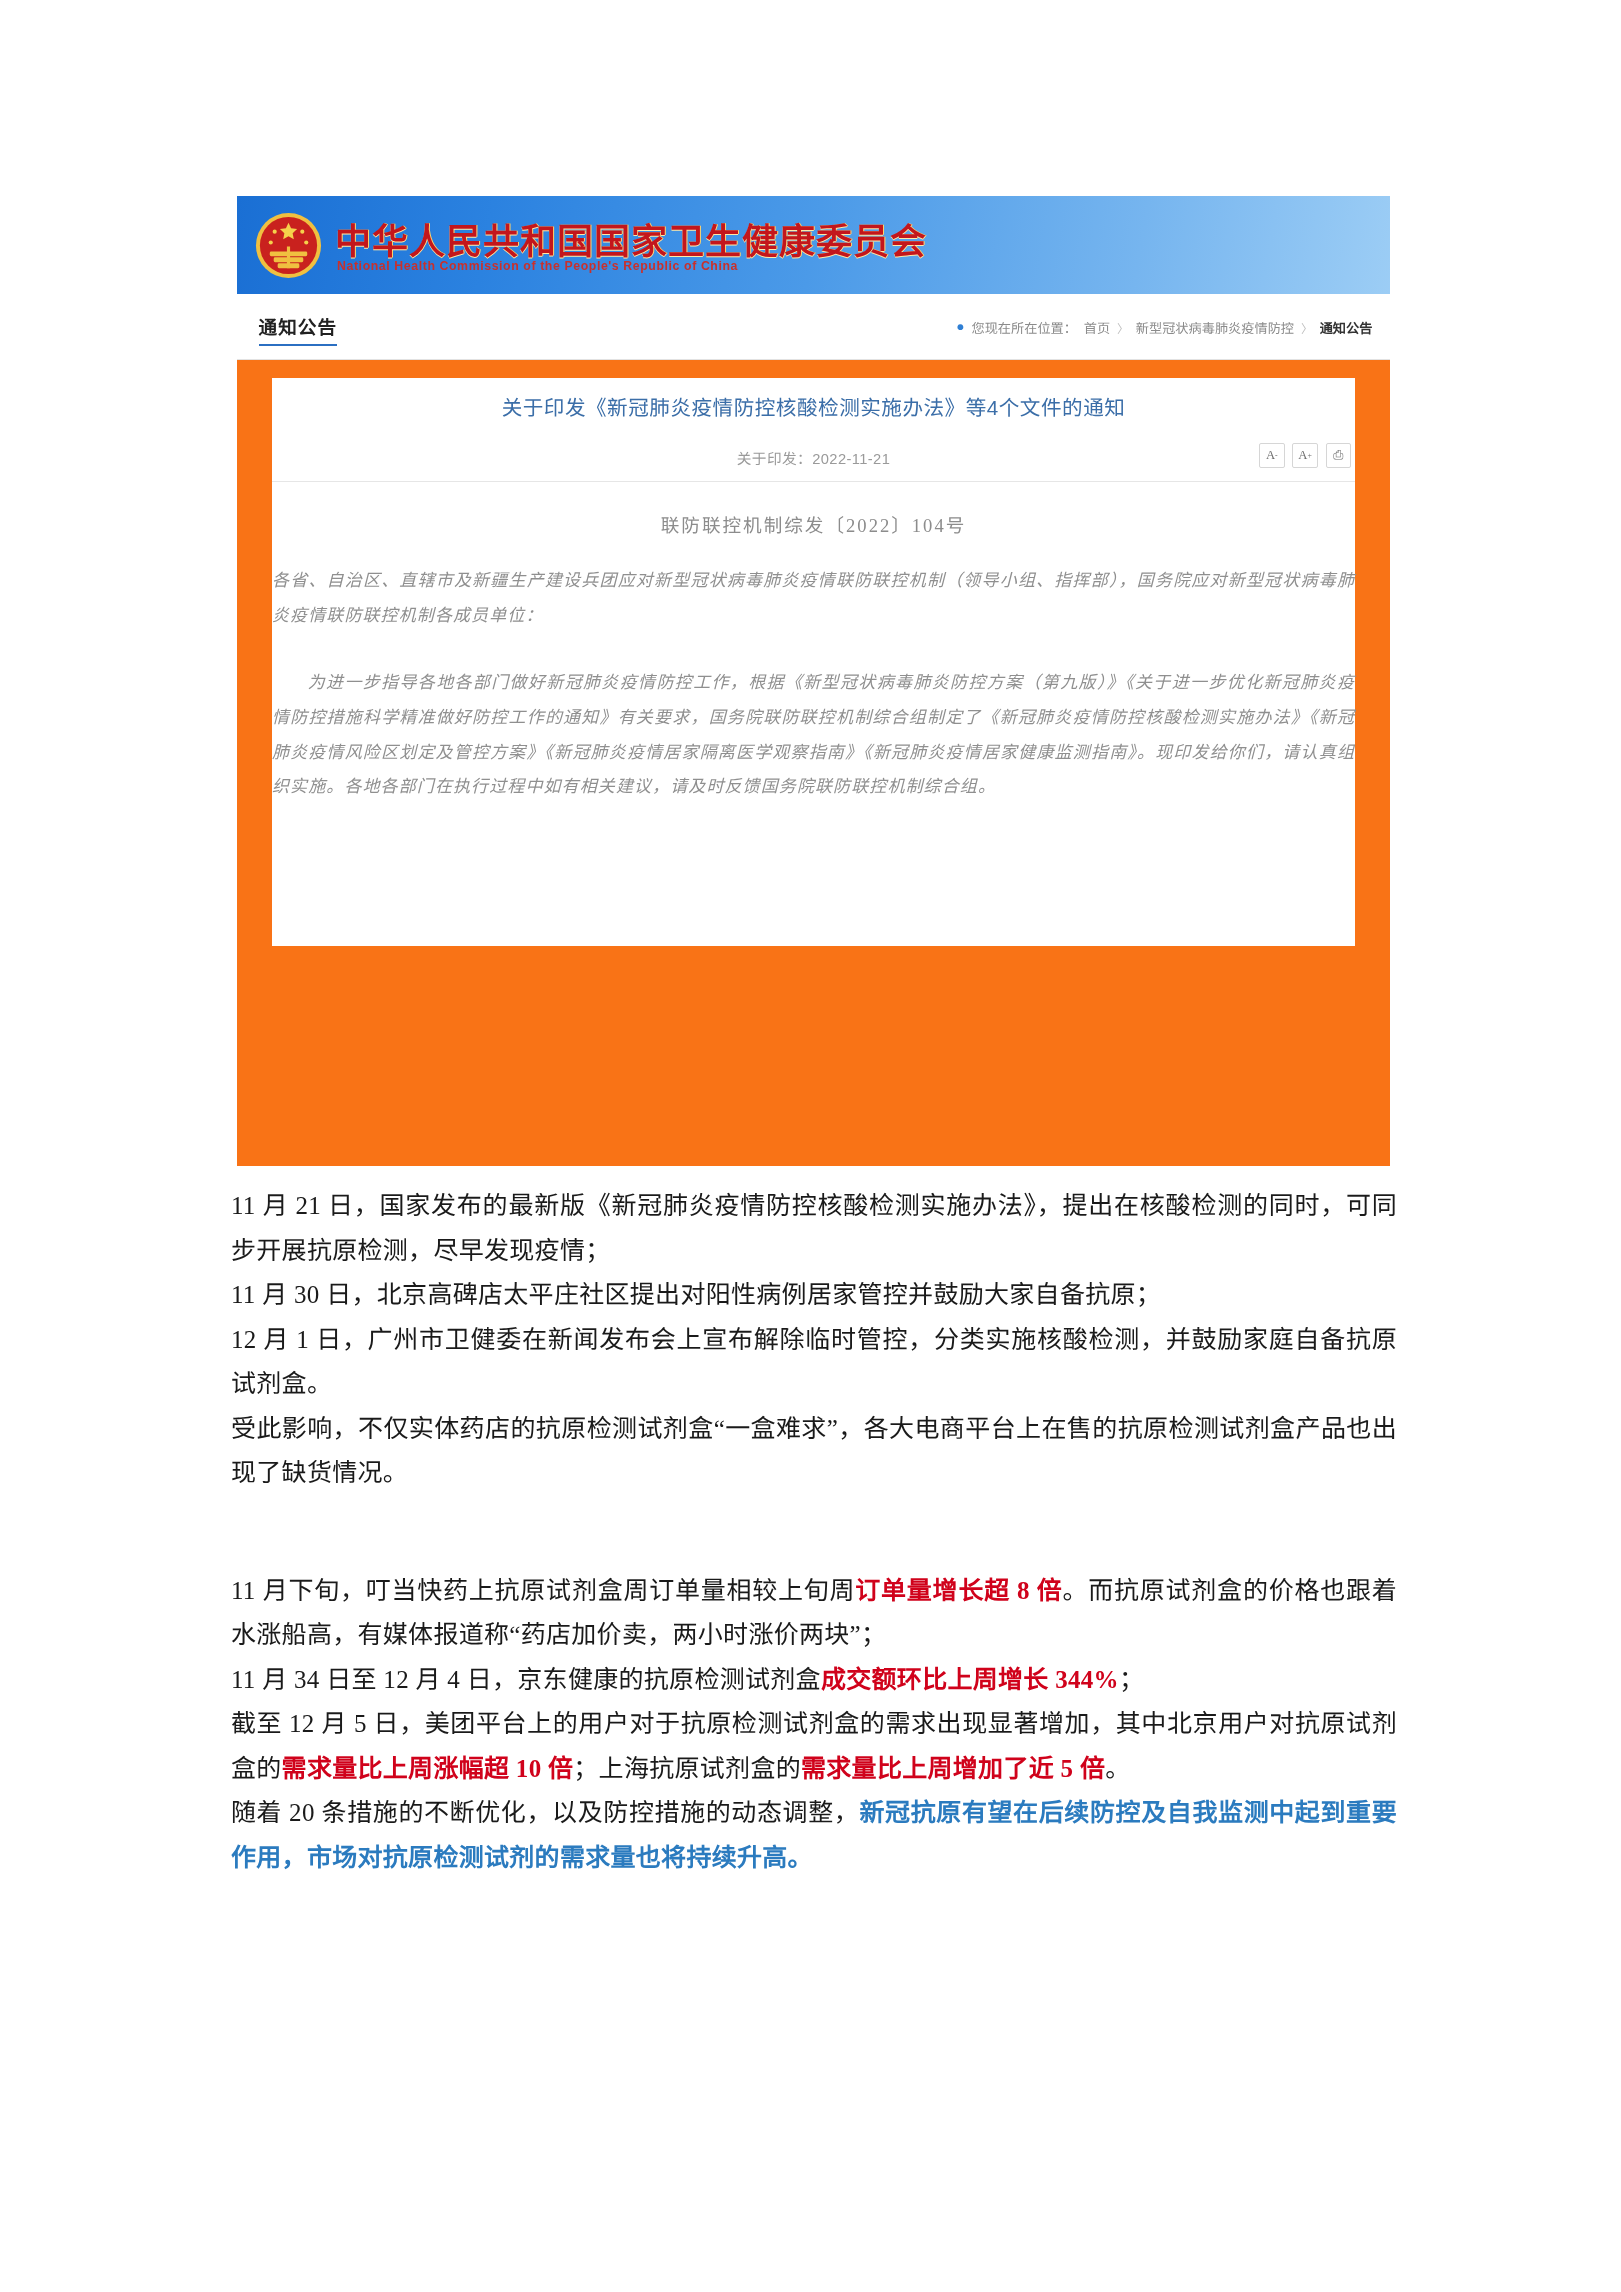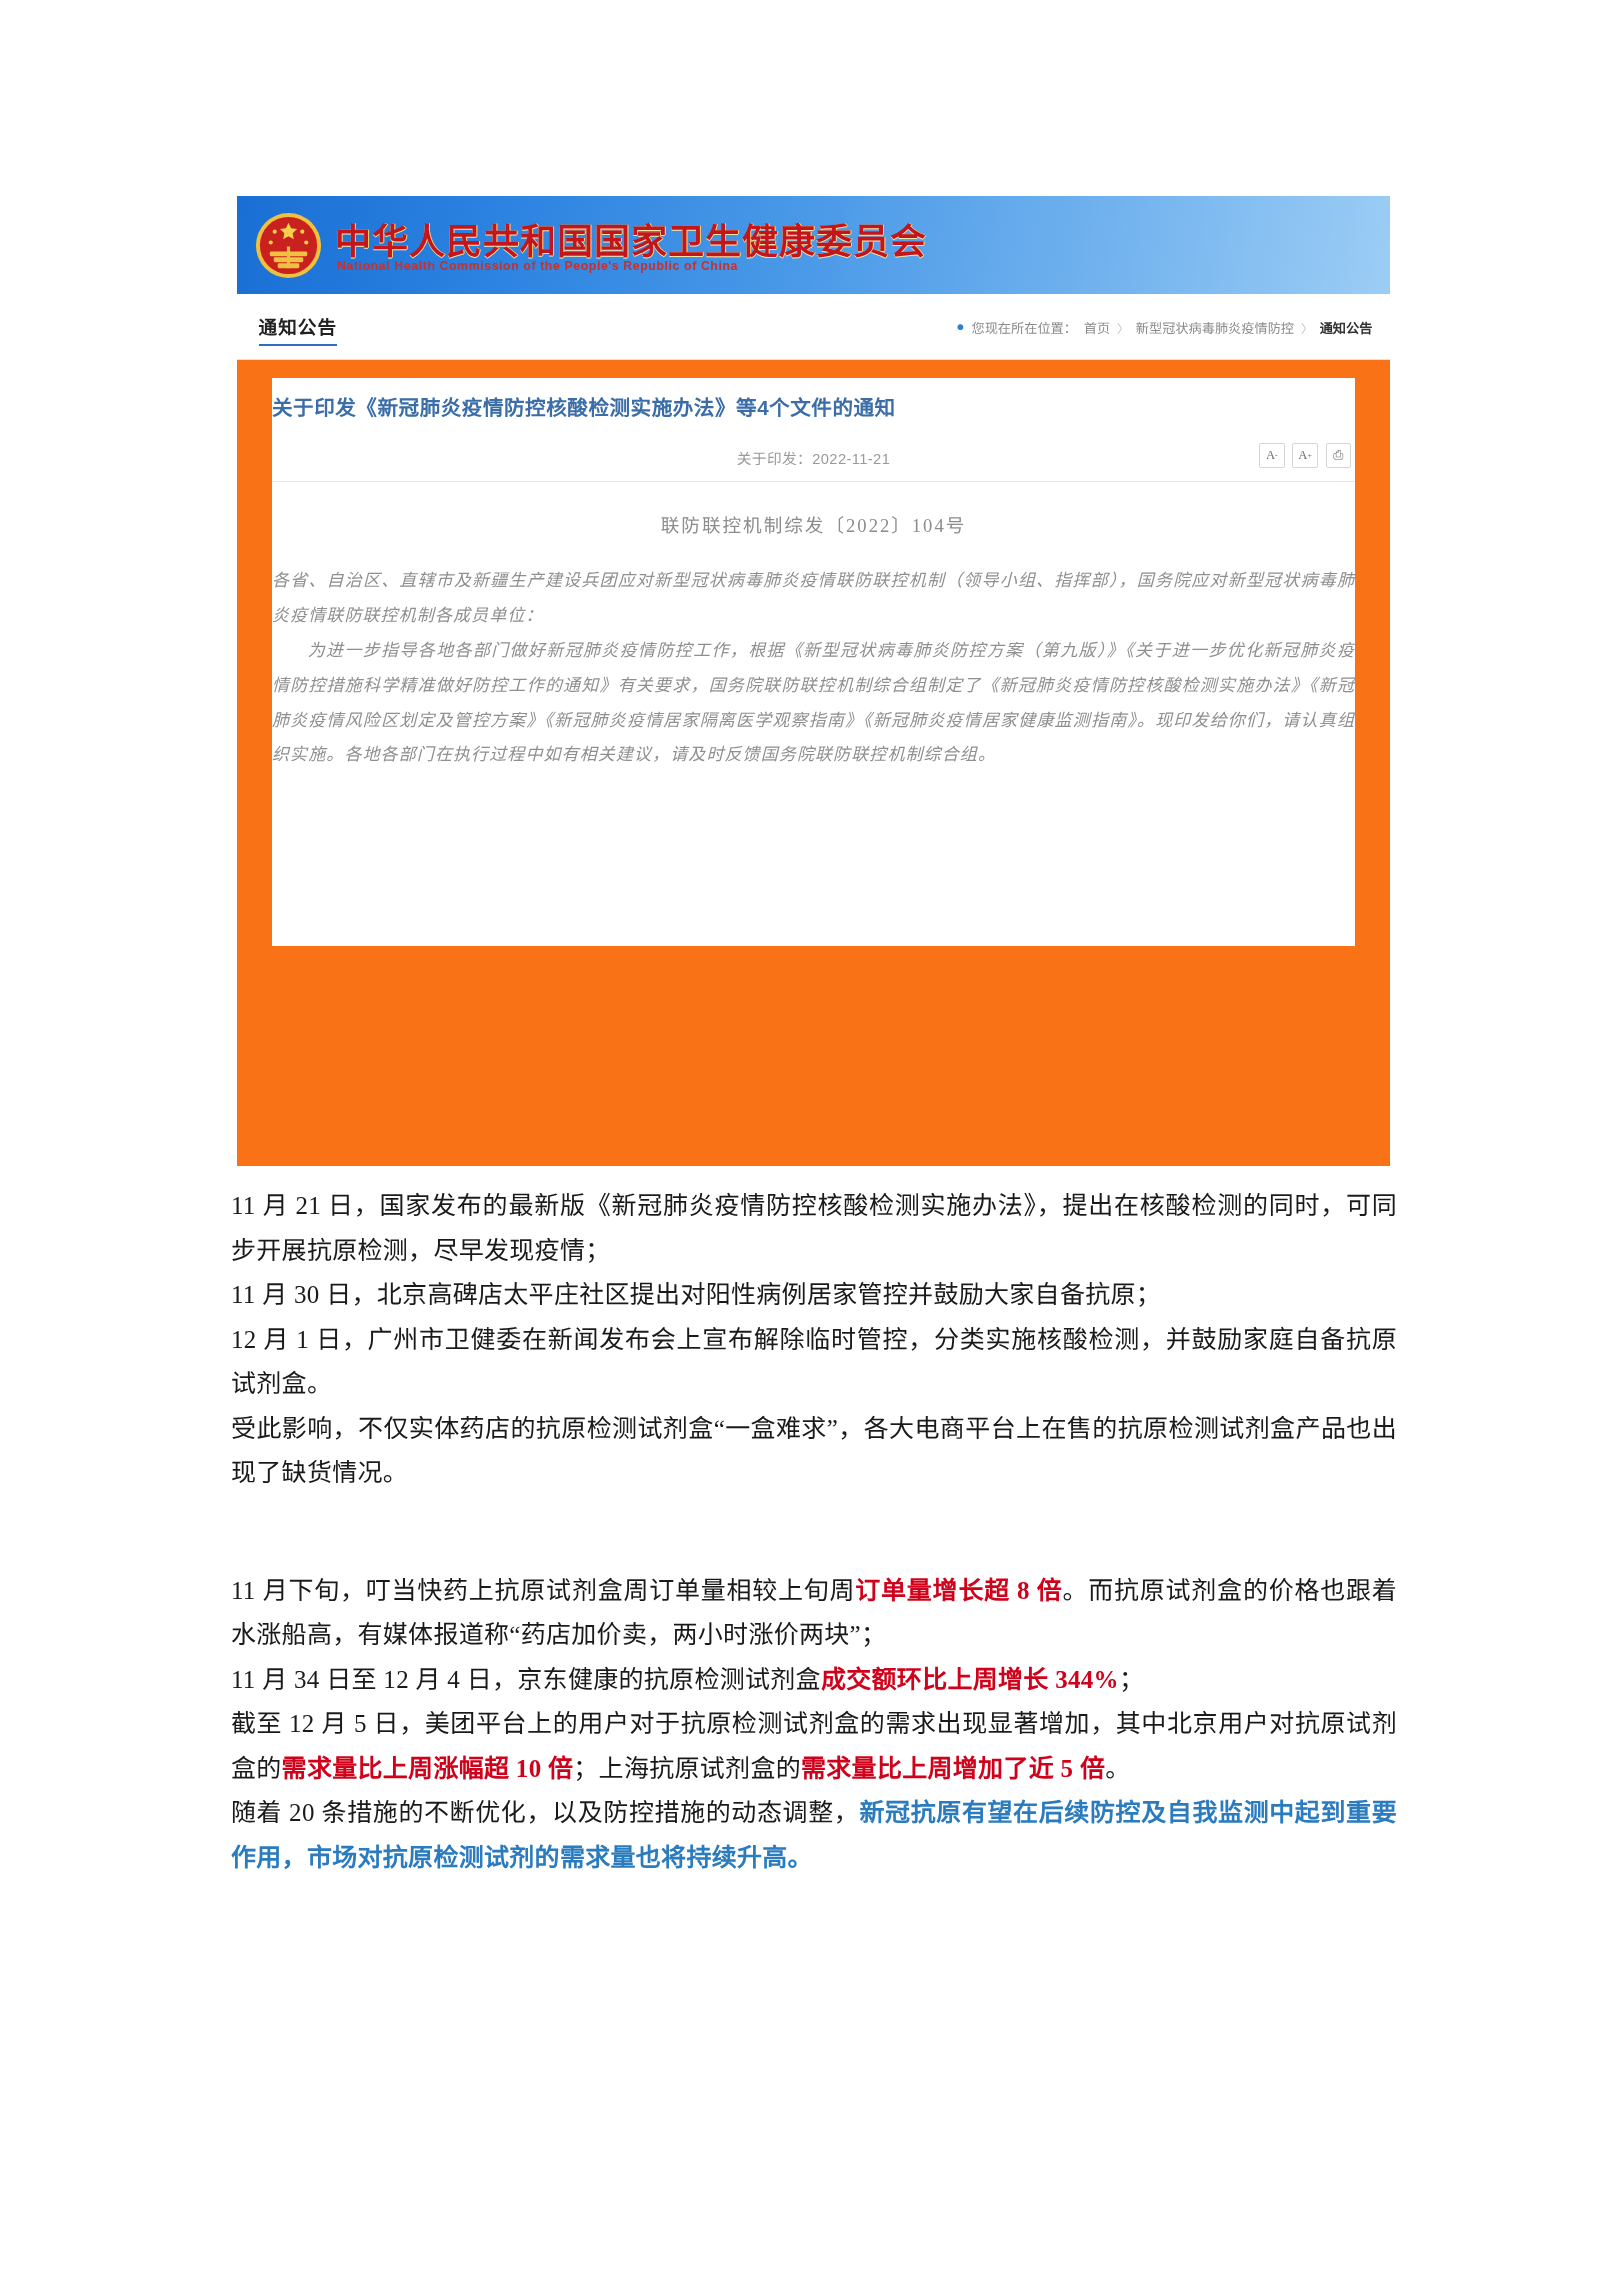--- a/index.html
+++ b/index.html
@@ -148,23 +148,23 @@
   .crumb .cur { color:#333; font-weight:bold; }
 
   
   .doc {
     position: relative;
     margin: 17.6px 35px 0 35px;
     background: #fff;
     height: 568px;
   }
   .doc-title {
-    text-align: left;
-    font-family: "Liberation Sans", sans-serif;
-    font-weight: bold;
+    text-align: center;
+    font-family: "Liberation Sans", sans-serif;
+    font-weight: normal;
     font-size: 20.6px;
     color: #3b6ea8;
     letter-spacing: 0.5px;
     padding-top: 13.7px;
   }
   .doc-meta {
     position: relative;
     margin-top: 25.5px;
     padding-bottom: 13.7px;
     border-bottom: 1px solid #e6e6e6;
@@ -211,21 +211,21 @@
     margin-top: 27.4px;
     font-family: "Liberation Serif", serif;
     font-size: 17px;
     line-height: 2.05;
     color: #8f8f8f;
     letter-spacing: 1.1px;
     text-align: justify;
     font-style: italic;
   }
   .doc-body p { margin: 0; }
-  .doc-body .indent { text-indent: 2.1em; }
+  .doc-body .indent { text-indent: 2.1em; margin-top: 32px; }
 
   
   .article {
     position: absolute;
     left: 231px;
     top: 1184px;
     width: 1166px;
     font-family: "Liberation Serif", "DejaVu Serif", serif;
     font-size: 25px;
     line-height: 1.78;

